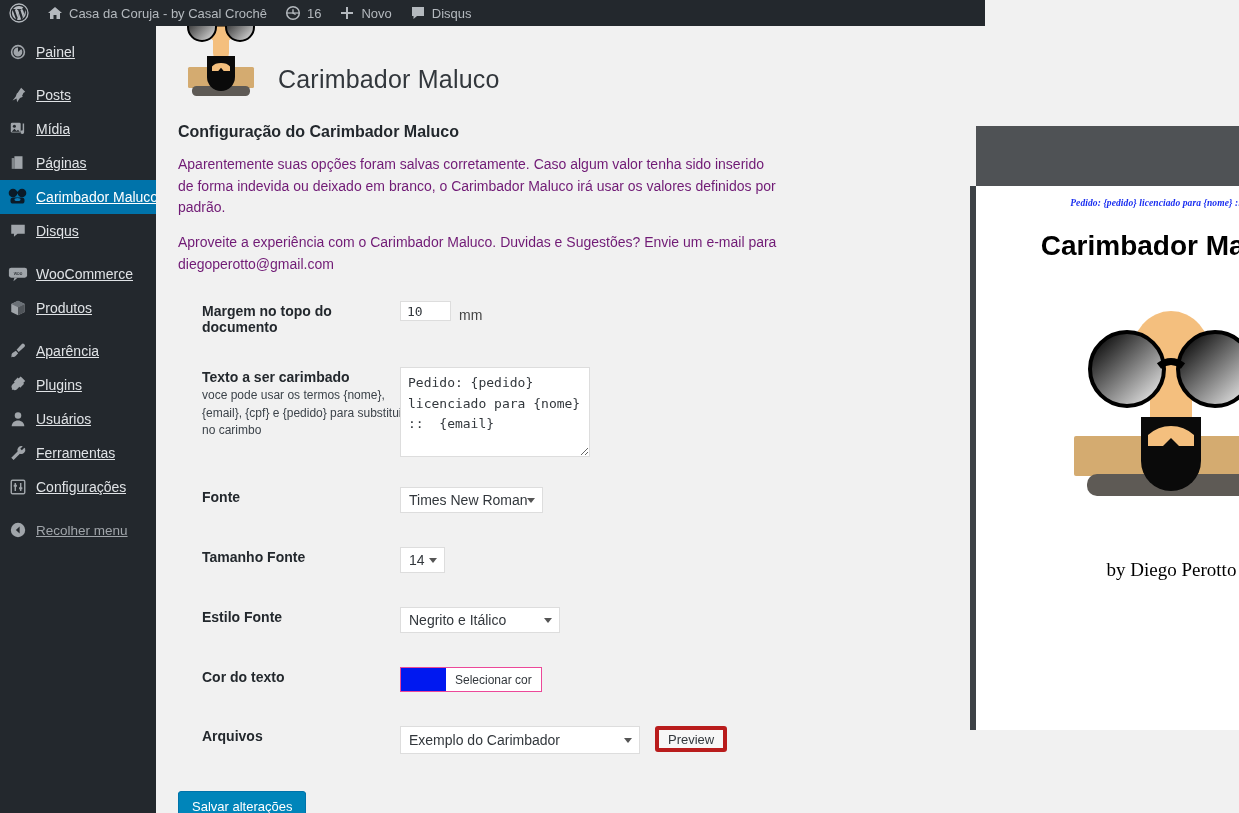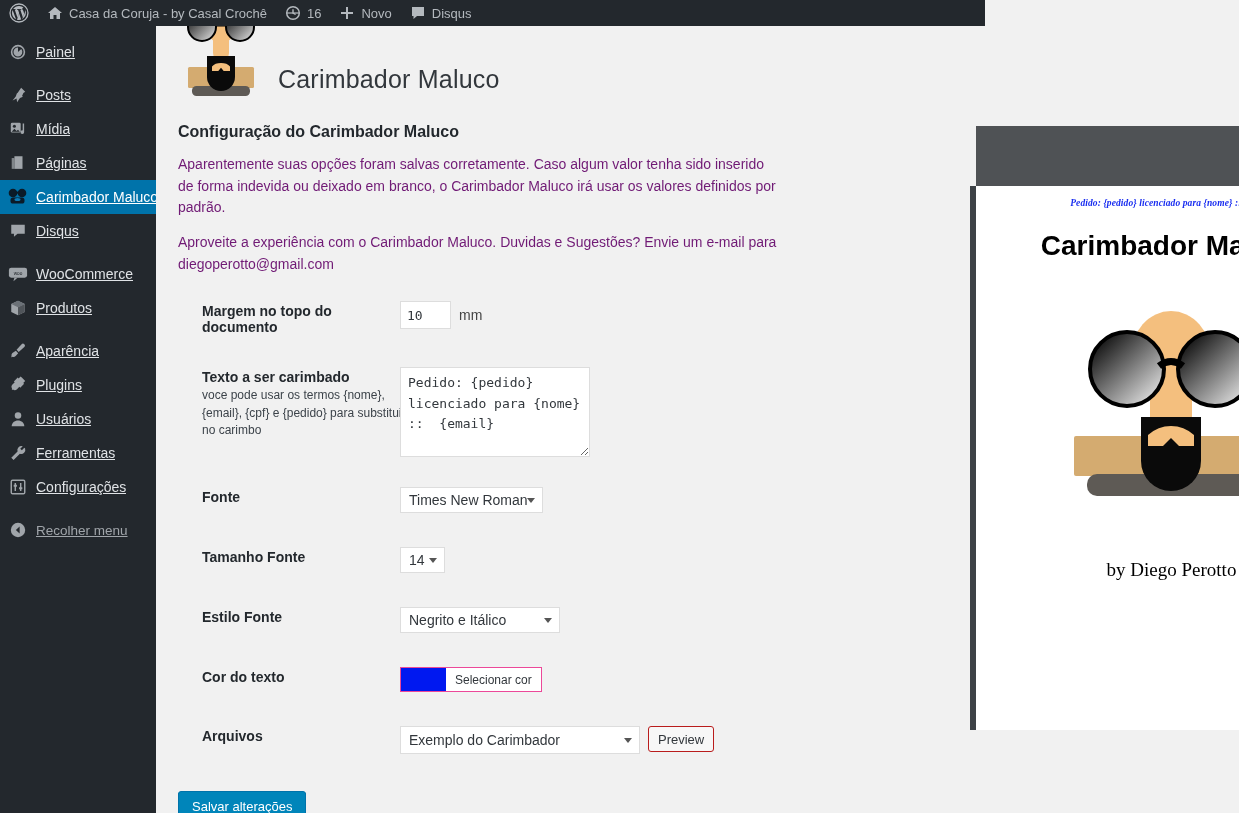--- a/index.html
+++ b/index.html
@@ -119,21 +119,21 @@
     padding-left: 24px;
   }
   .lbl .hint {
     display: block; font-weight: normal; font-size: 12px;
     color: #3c434a; line-height: 1.45; margin-top: 2px;
     width: 205px;
   }
   .fld { display: flex; align-items: flex-start; gap: 8px; }
 
   input[type=text].num {
-    width: 51px; height: 28px;
+    width: 51px; height: 20px;
     border: 1px solid #ddd; background: #fff;
     font-family: "DejaVu Sans Mono", monospace; font-size: 13px;
     color: #32373c; padding: 0 6px;
   }
   .unit { font-size: 14px; color: #444; padding-top: 6px; }
 
   textarea.stamp {
     width: 190px; height: 90px;
     border: 1px solid #ddd; background: #fff;
     font-family: "DejaVu Sans Mono", monospace;
@@ -168,23 +168,23 @@
     cursor: pointer;
   }
   .colorbtn .swatch { width: 45px; }
   .colorbtn .cb-label {
     display: flex; align-items: center;
     padding: 0 9px; font-size: 12px; color: #32373c;
   }
 
   .btn-secondary {
     height: 26px; padding: 0 9px;
-    border: 1px solid #b91c1c; background: #f7f7f7;
+    border: 4px solid #b91c1c; background: #f7f7f7;
     border-radius: 3px; font-size: 13px; color: #32373c;
-    cursor: pointer; font-family: inherit;
+    cursor: pointer; font-family: inherit; margin-left: 7px;
   }
   .btn-primary {
     height: 30px; padding: 0 13px;
     background: #0085ba; border: 1px solid #0073aa;
     border-radius: 3px; color: #fff; font-size: 13px;
     cursor: pointer; font-family: inherit;
     box-shadow: 0 1px 0 #006799;
   }
 
   

